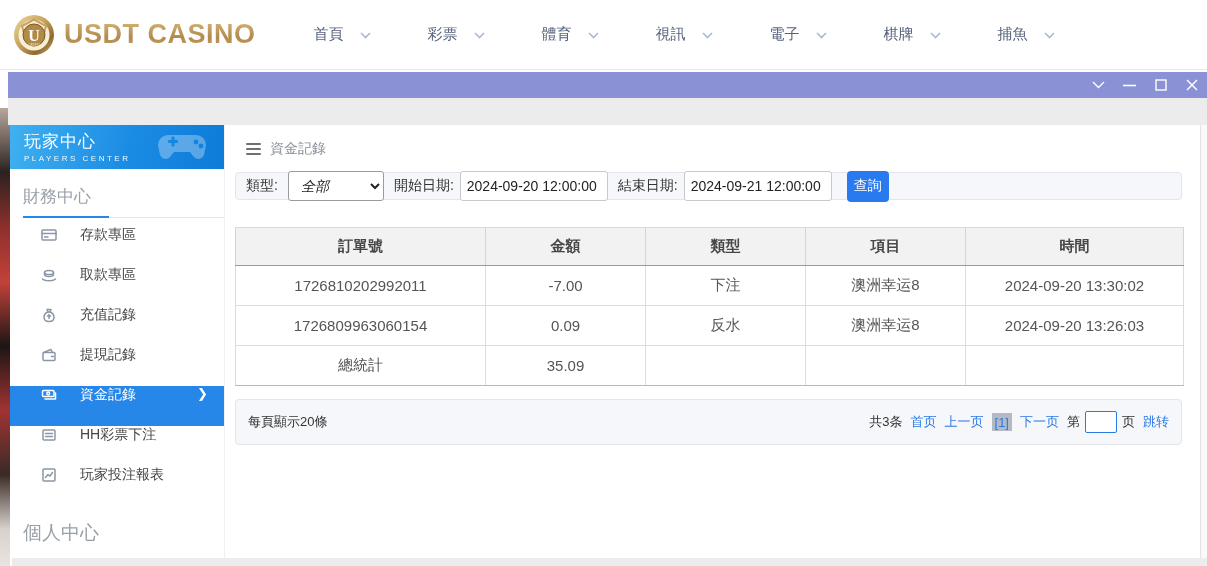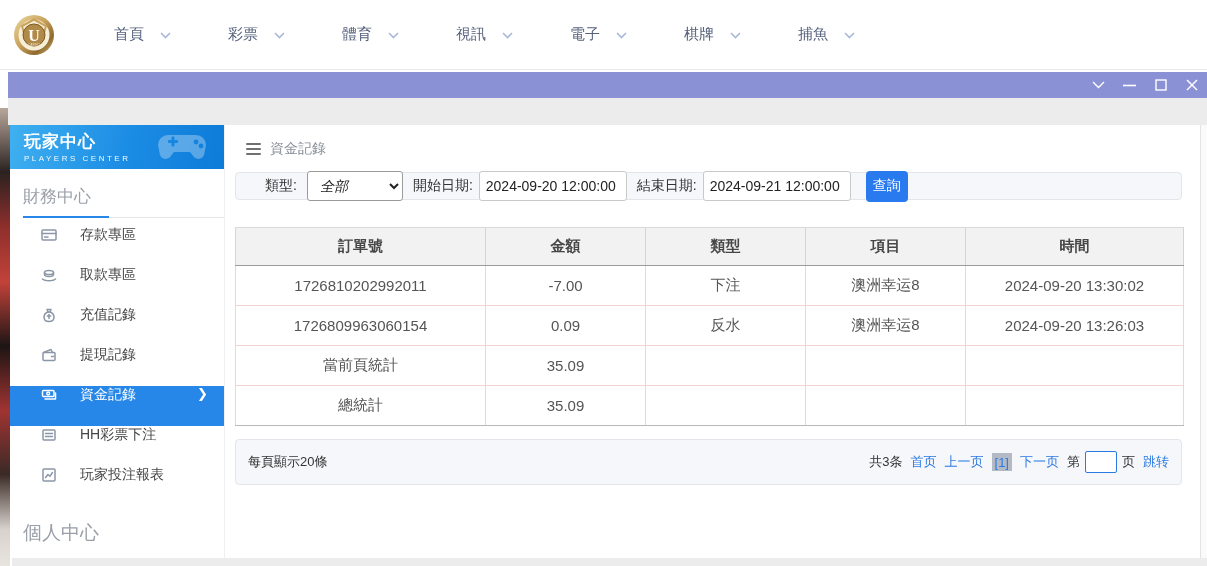--- a/index.html
+++ b/index.html
@@ -28,21 +28,21 @@
   .photo-strip { position:absolute; left:0; top:108px; width:10px; height:458px;
     background:linear-gradient(180deg,#b8a79b 0%,#2b2220 14%,#8e2f2c 26%,#c2423a 38%,#1d1514 52%,#a03432 66%,#3a2a26 80%,#d8d2cc 92%,#e8e4e0 100%); z-index:1; }
   .scroll-strip { position:absolute; right:0; top:125px; width:7px; height:433px;
     background:#fafafa; border-left:1px solid #e3e3e3; z-index:4; }
 
   
   .sidebar { position:absolute; left:10px; top:125px; width:215px; height:433px;
     background:#fff; overflow:hidden; z-index:2; border-right:1px solid #eef0f2; }
   .side-banner { height:44px; background:linear-gradient(100deg,#3fb0f0 0%,#1b8ce4 55%,#0d7bd9 100%);
     color:#fff; padding:5px 0 0 14px; position:relative; overflow:hidden; }
-  .side-banner .t1 { font-size:17px; font-weight:bold; letter-spacing:1px; }
+  .side-banner .t1 { font-size:17px; font-weight:normal; letter-spacing:1px; }
   .side-banner .t2 { font-size:8px; letter-spacing:2.5px; opacity:.95; margin-top:1px; }
   .banner-ghost { position:absolute; right:14px; top:4px; opacity:.30; }
   .side-section { font-size:17px; color:#9aa0a8; padding:16px 0 9px 13px; }
   .side-section-rule { height:1px; background:#e6e6e6; margin:0 0 4px 13px; position:relative; }
   .side-section-rule::before { content:""; position:absolute; left:0; top:-1px; width:86px; height:2px;
     background:var(--accent-blue,#2787e9); }
   .menu { margin-top:8px; }
   .menu-item { height:40px; display:flex; align-items:flex-start; padding-left:30px;
     color:#454545; font-size:14px; cursor:pointer; position:relative; }
   .menu-item .mi-icon { width:18px; height:18px; color:#8b97a6; margin-right:22px; display:flex; align-items:center; }
@@ -52,21 +52,21 @@
   .side-section.second { padding-top:14px; font-size:19px; }
 
   
   .main { position:absolute; left:232px; top:125px; width:958px; height:433px; background:#fff; z-index:2; }
   .breadcrumb { display:flex; align-items:center; gap:9px; padding:13px 0 0 14px; height:34px; }
   .hamburger { display:inline-flex; flex-direction:column; gap:3px; }
   .hamburger span { width:15px; height:2px; background:#707070; border-radius:1px; }
   .breadcrumb-label { font-size:14px; color:#8a8f99; }
 
   .filter-card { margin:13px 8px 0 3px; height:28px; background:#f5f7fa; border:1px solid #e2e6ea;
-    border-radius:4px; display:flex; align-items:center; padding-left:29px; }
+    border-radius:4px; display:flex; align-items:center; padding-left:10px; }
   .f-label { font-size:14px; color:#333; }
   .type-select { width:96px; height:30px; margin:0 10px; font-size:14px; color:#222;
     border:1px solid #9b9b9b; border-radius:3px; background:#fff; padding-left:8px;
     font-family:"Liberation Sans",sans-serif;font-style:italic; }
   .date-input { width:148px; height:30px; margin:0 10px 0 6px; font-size:14px; color:#222;
     border:1px solid #c9c9c9; border-radius:3px; padding:0 6px; text-align:left;
     font-family:"Liberation Sans",sans-serif; }
   .query-btn { width:42px; height:31px; background:var(--button-blue,#2979ef); color:#fff; border:none;
     border-radius:4px; font-size:14px; cursor:pointer; margin-left:5px;
     font-family:"Liberation Sans",sans-serif; }
@@ -108,20 +108,21 @@
         </linearGradient>
       </defs>
       <circle cx="22" cy="22" r="20" fill="url(#gold)"></circle>
       <circle cx="22" cy="22" r="15.5" fill="#f6eed6"></circle>
       <path d="M22 6.5 L34 13 L30 27 L14 27 L10 13 Z" fill="none" stroke="#c9a25c" stroke-width="2"></path>
       <circle cx="22" cy="22" r="11" fill="#b08a46"></circle>
       <circle cx="22" cy="22" r="11" fill="none" stroke="#7d5c24" stroke-width="1"></circle>
       <text x="22" y="27.5" text-anchor="middle" font-size="16" font-weight="bold" fill="#fff" font-family="Liberation Serif, serif">U</text>
       <text x="22" y="32.5" text-anchor="middle" font-size="3.2" fill="#f2e6c8" font-family="Liberation Sans, sans-serif">CASINO</text>
     </svg>
+    <span class="logo-text">USDT CASINO</span>
   </div>
   <div class="nav">
       <div class="nav-item">
         <span>首頁</span>
         <svg width="11" height="7" viewBox="0 0 11 7">
           <polyline points="1,1 5.5,5.5 10,1" fill="none" stroke="#aab8d8" stroke-width="1.6"></polyline>
         </svg>
       </div>
       <div class="nav-item">
         <span>彩票</span>
@@ -327,27 +328,20 @@
           <td>2024-09-20 13:30:02</td>
         </tr>
         <tr>
           <td>1726809963060154</td>
           <td>0.09</td>
           <td>反水</td>
           <td>澳洲幸运8</td>
           <td>2024-09-20 13:26:03</td>
         </tr>
         <tr>
-          <td>當前頁統計</td>
-          <td>35.09</td>
-          <td></td>
-          <td></td>
-          <td></td>
-        </tr>
-        <tr>
           <td>總統計</td>
           <td>35.09</td>
           <td></td>
           <td></td>
           <td></td>
         </tr>
       </tbody>
   </table>
 
   <div class="pagination-card">

